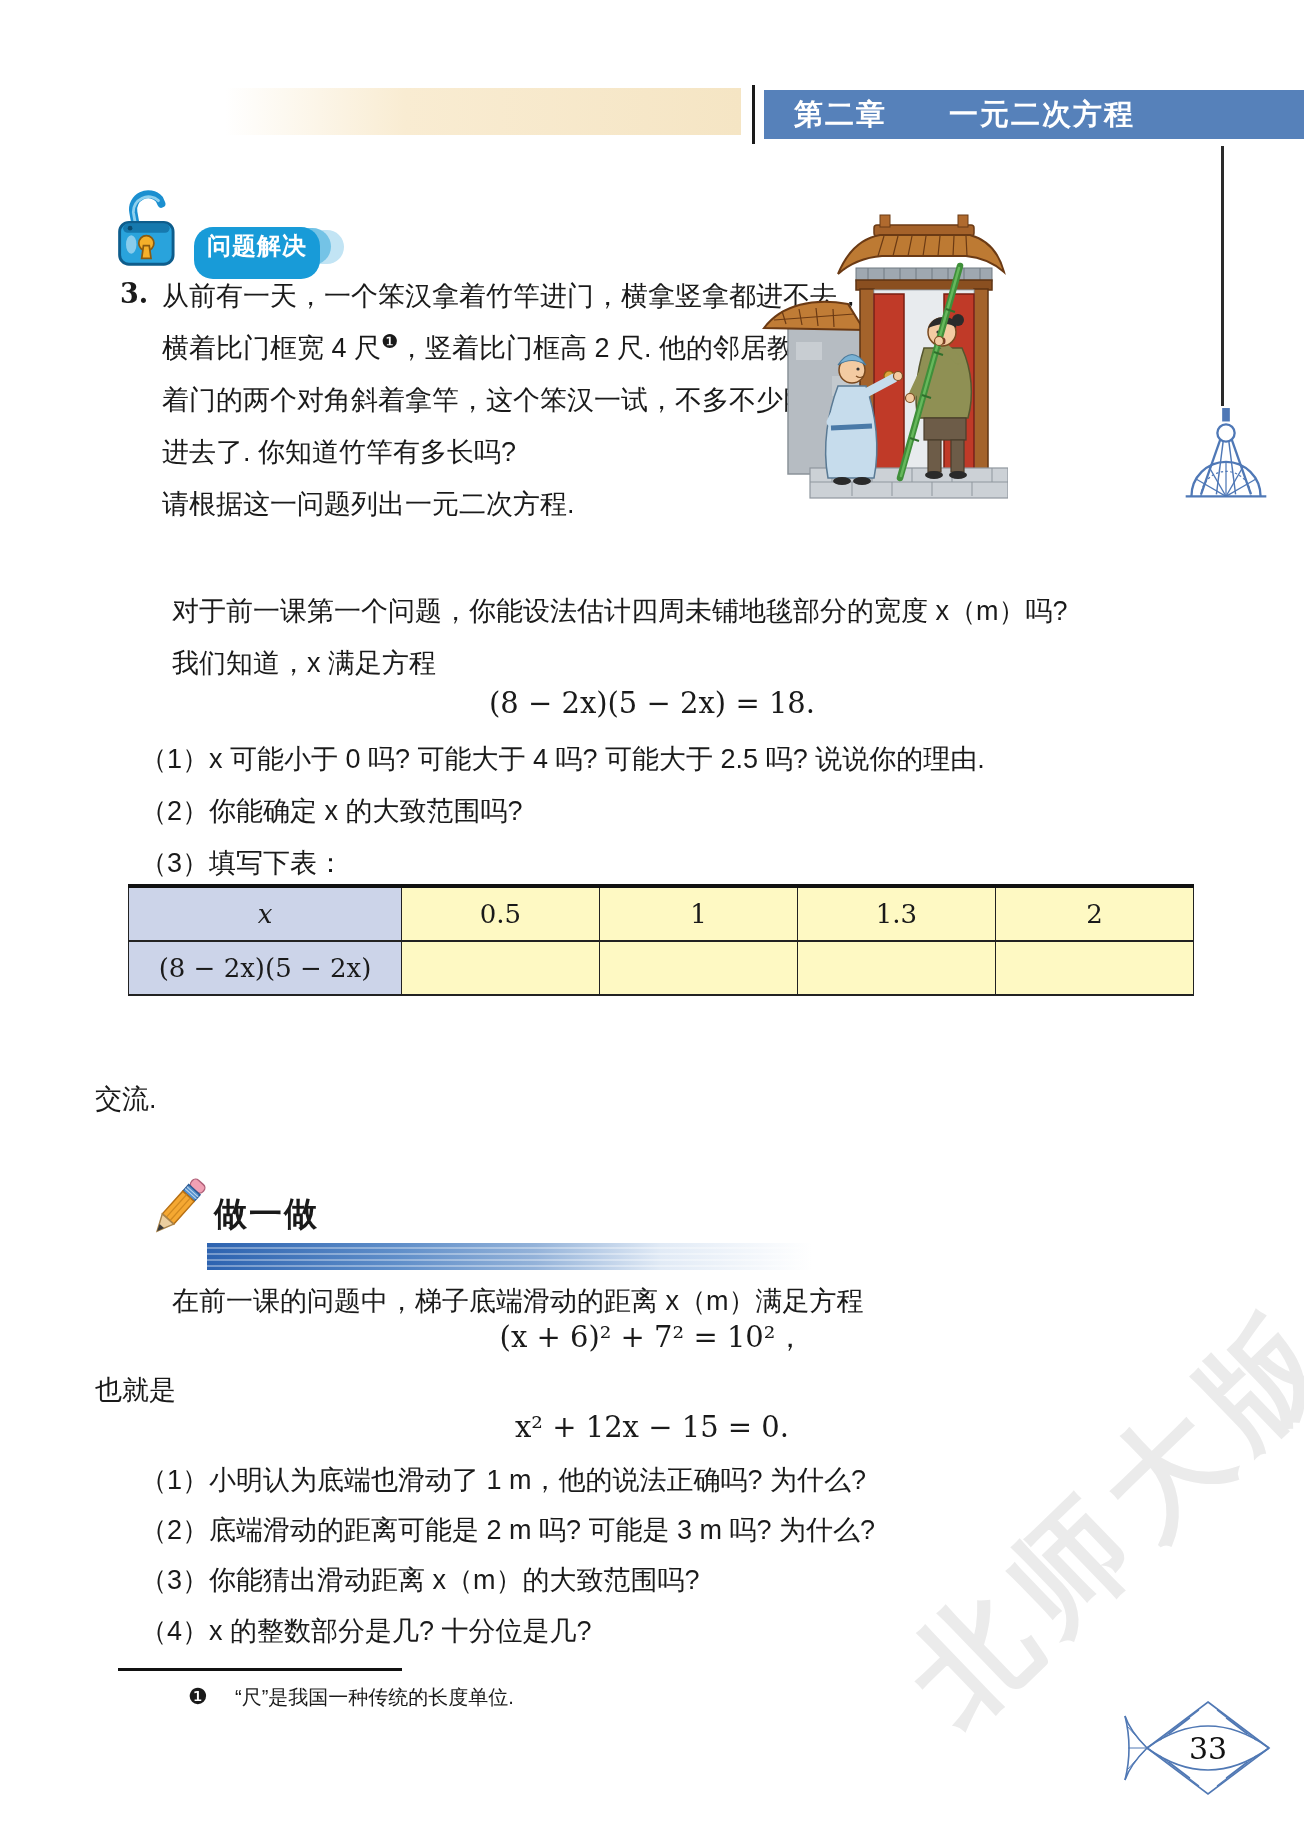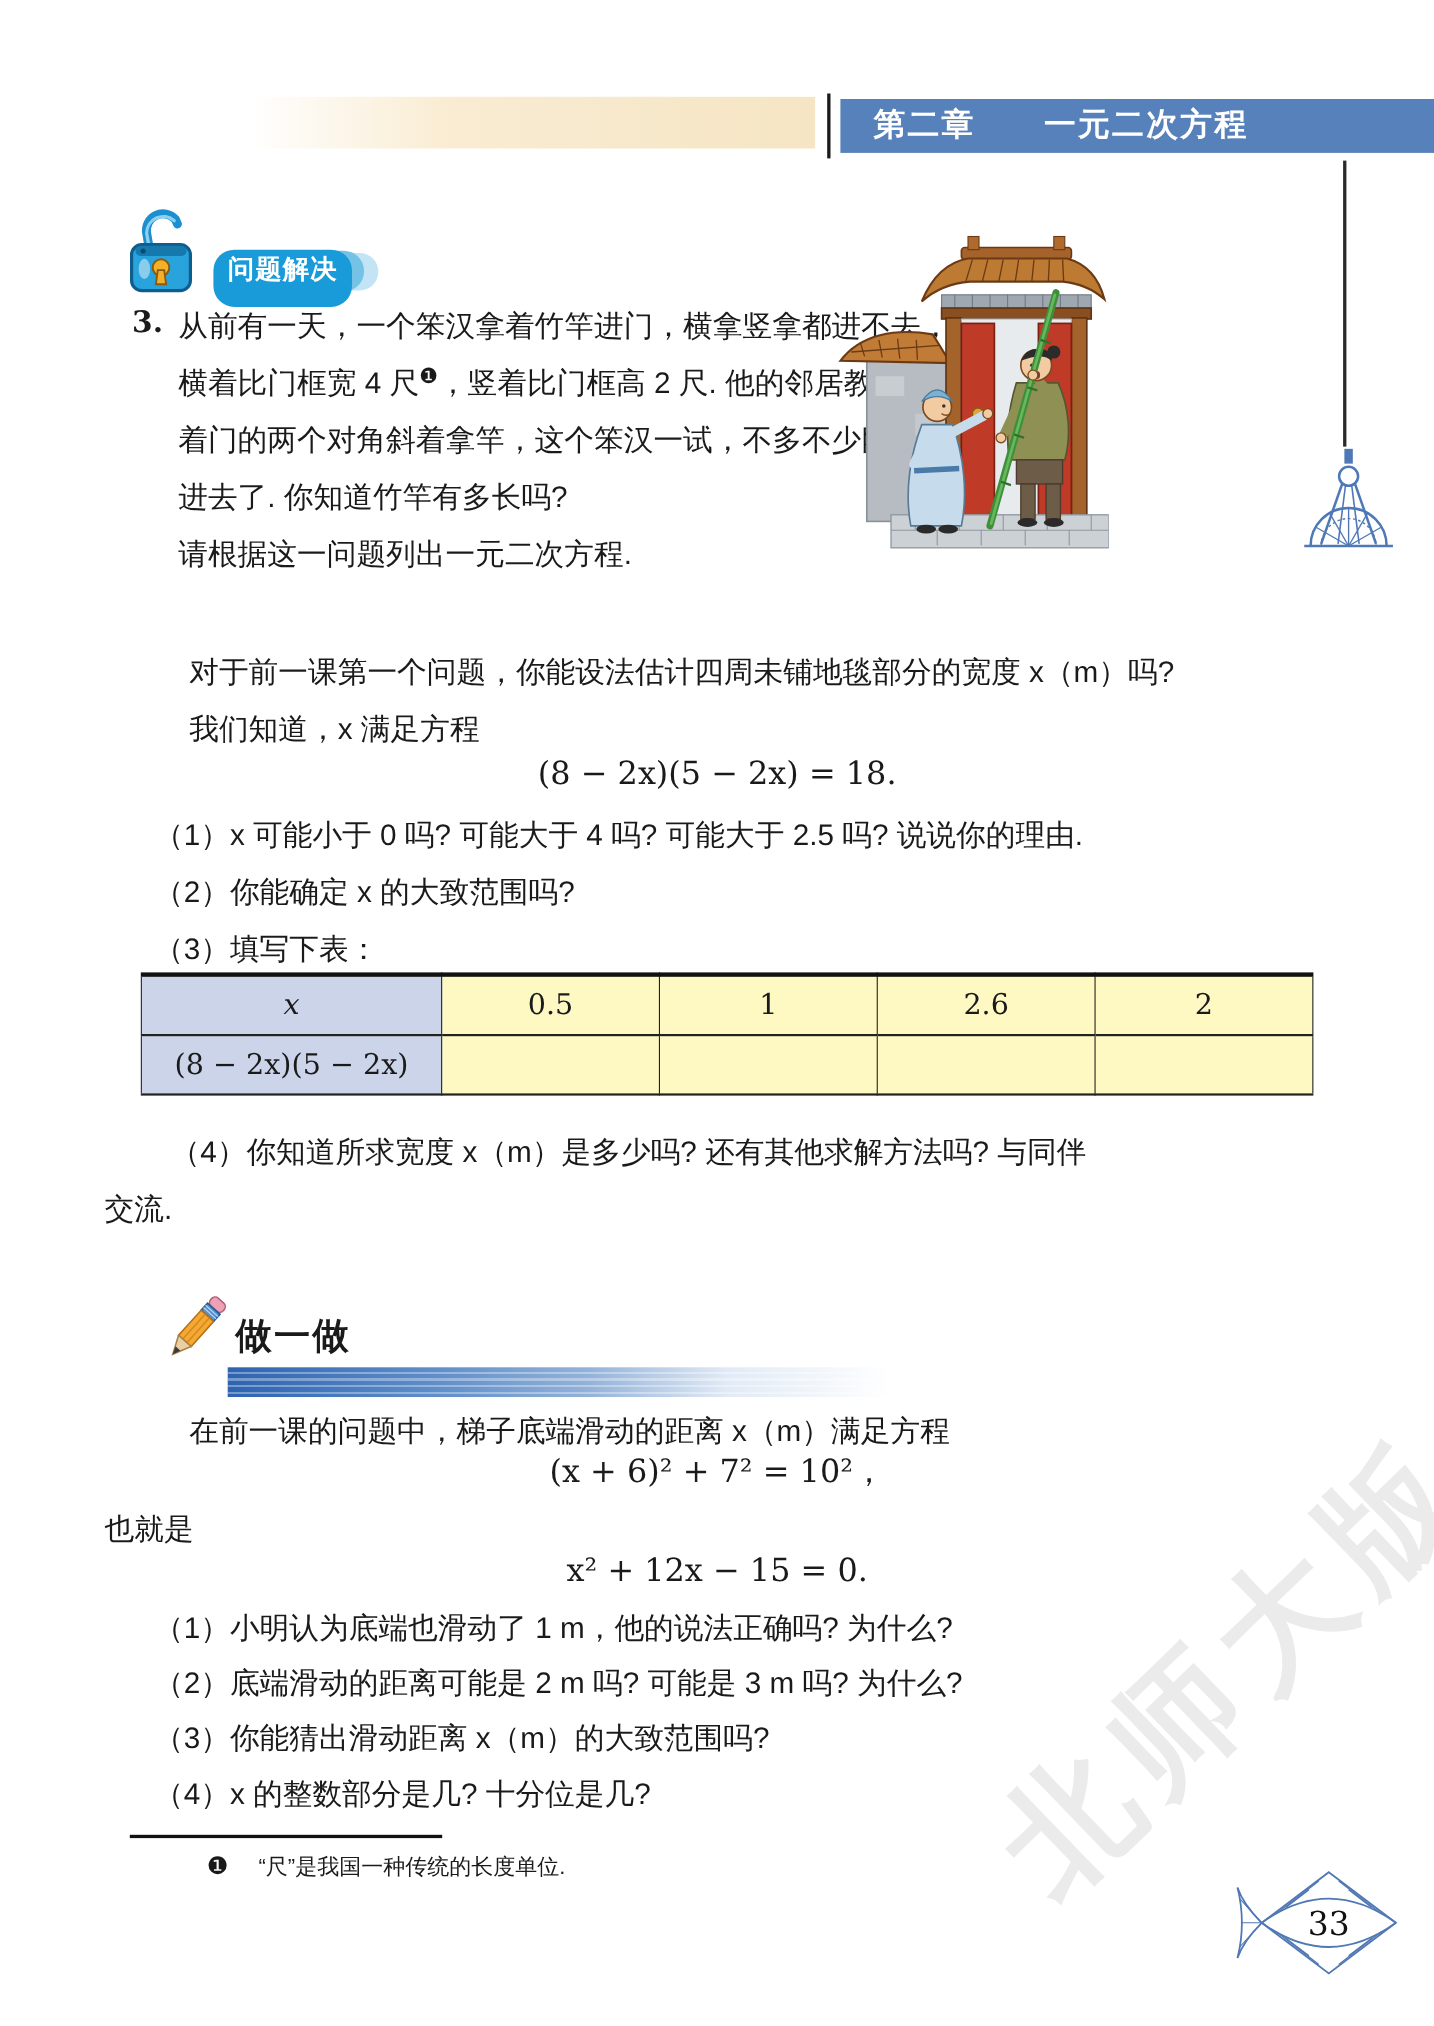--- a/index.html
+++ b/index.html
@@ -215,34 +215,33 @@
   <div class="abs layer cjk c-q1">（1）x 可能小于 0 吗? 可能大于 4 吗? 可能大于 2.5 吗? 说说你的理由.</div>
   <div class="abs layer cjk c-q2">（2）你能确定 x 的大致范围吗?</div>
   <div class="abs layer cjk c-q3">（3）填写下表：</div>
 
   <table class="abs layer fill-table">
     <tbody>
         <tr>
       <th class="hdr-col x-it">x</th>
       <td class="val-col">0.5</td>
       <td class="val-col">1</td>
-      <td class="val-col">2.6</td>
+      <td class="val-col">1.3</td>
       <td class="val-col">2</td>
     </tr>
     <tr>
       <th class="hdr-col">(8 − 2x)(5 − 2x)</th>
       <td class="val-col"></td>
       <td class="val-col"></td>
       <td class="val-col"></td>
       <td class="val-col"></td>
     </tr>
   </tbody>
     </table>
 
-  <div class="abs layer cjk c-q4a">（4）你知道所求宽度 x（m）是多少吗? 还有其他求解方法吗? 与同伴</div>
   <div class="abs layer cjk c-q4b">交流.</div>
 
   <svg class="abs layer pencil" viewBox="0 0 64 64">
     <g transform="rotate(42 32 30)">
       <rect x="25" y="0" width="14" height="9" rx="4" fill="#f0a0b4" stroke="#b06078" stroke-width="1.3"></rect>
       <rect x="25" y="9" width="14" height="8" fill="#5590cc" stroke="#2a5a94" stroke-width="1.3"></rect>
       <path d="M25,11.5 h14 M25,14 h14" stroke="#bcd6ee" stroke-width="1"></path>
       <rect x="25" y="17" width="14" height="28" fill="#f5a832" stroke="#b77014" stroke-width="1.3"></rect>
       <path d="M29.7,17 v28 M34.3,17 v28" stroke="#d28a20" stroke-width="1.2"></path>
       <polygon points="25,45 39,45 32,60" fill="#eccfa0" stroke="#a8834a" stroke-width="1.3"></polygon>

